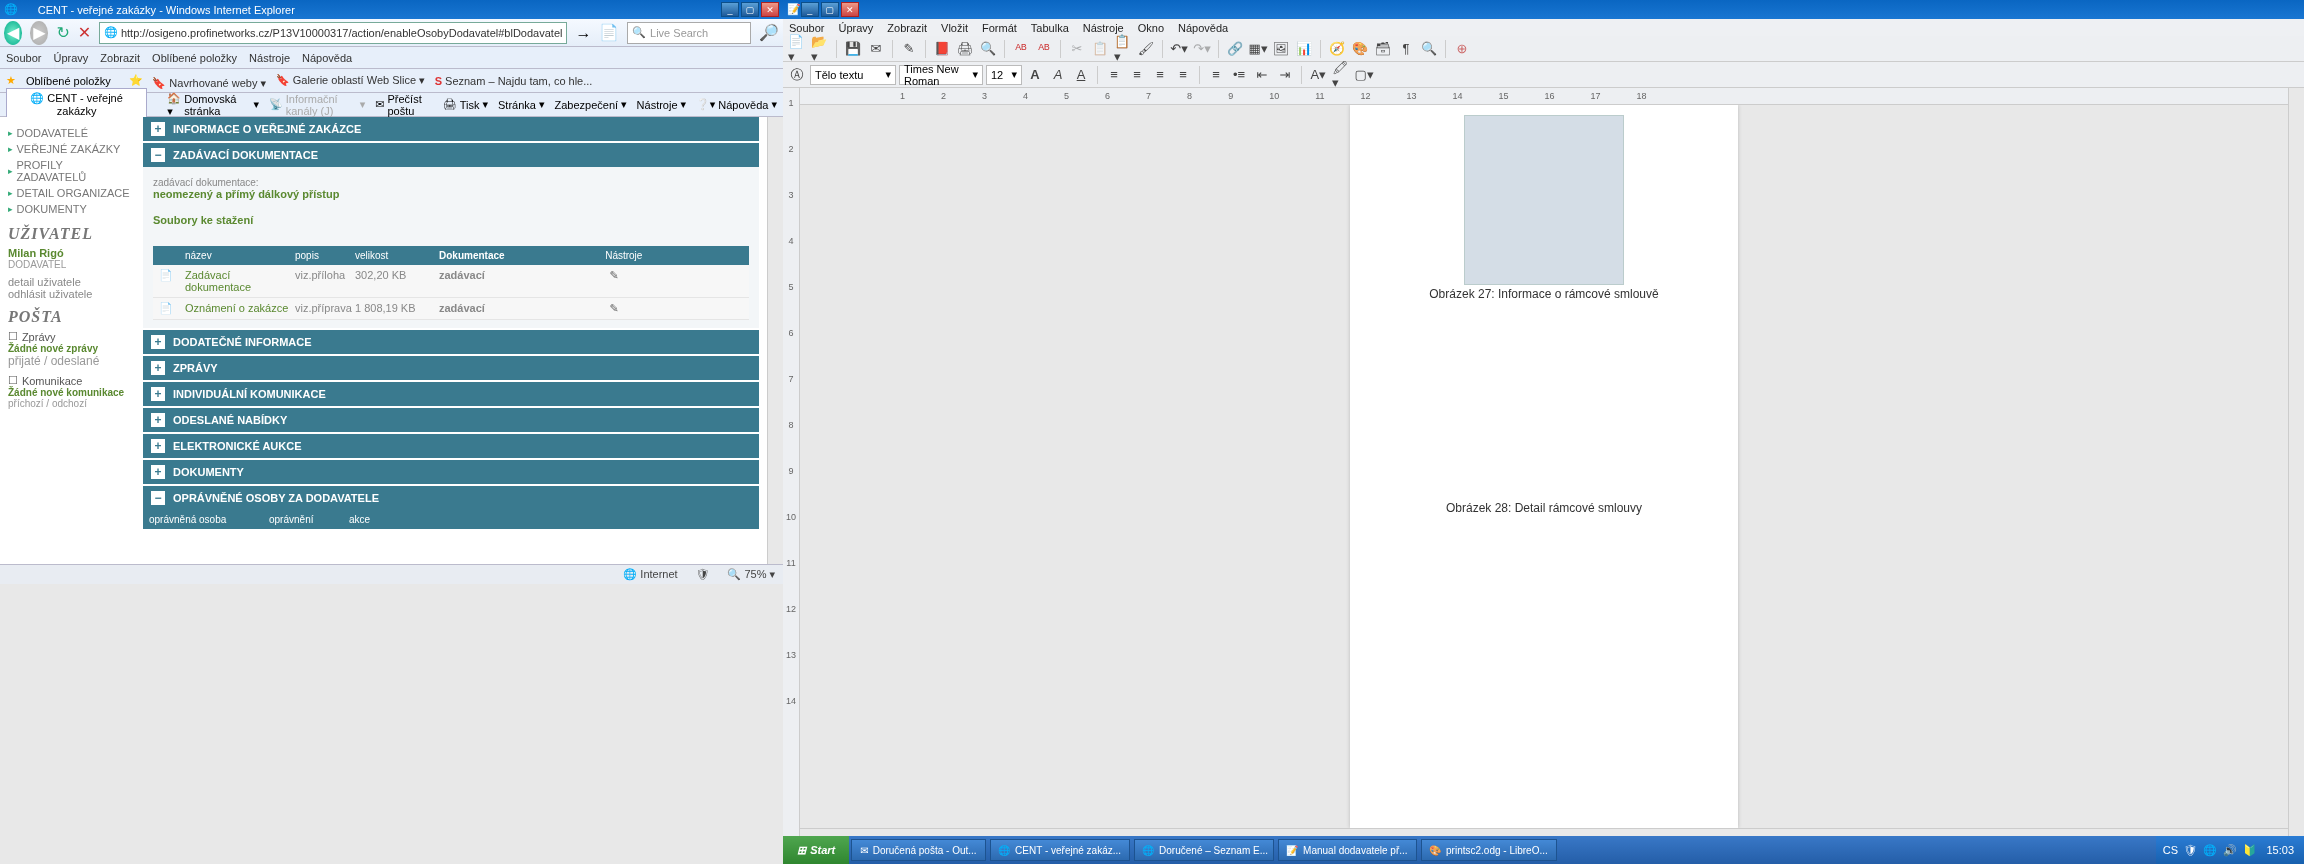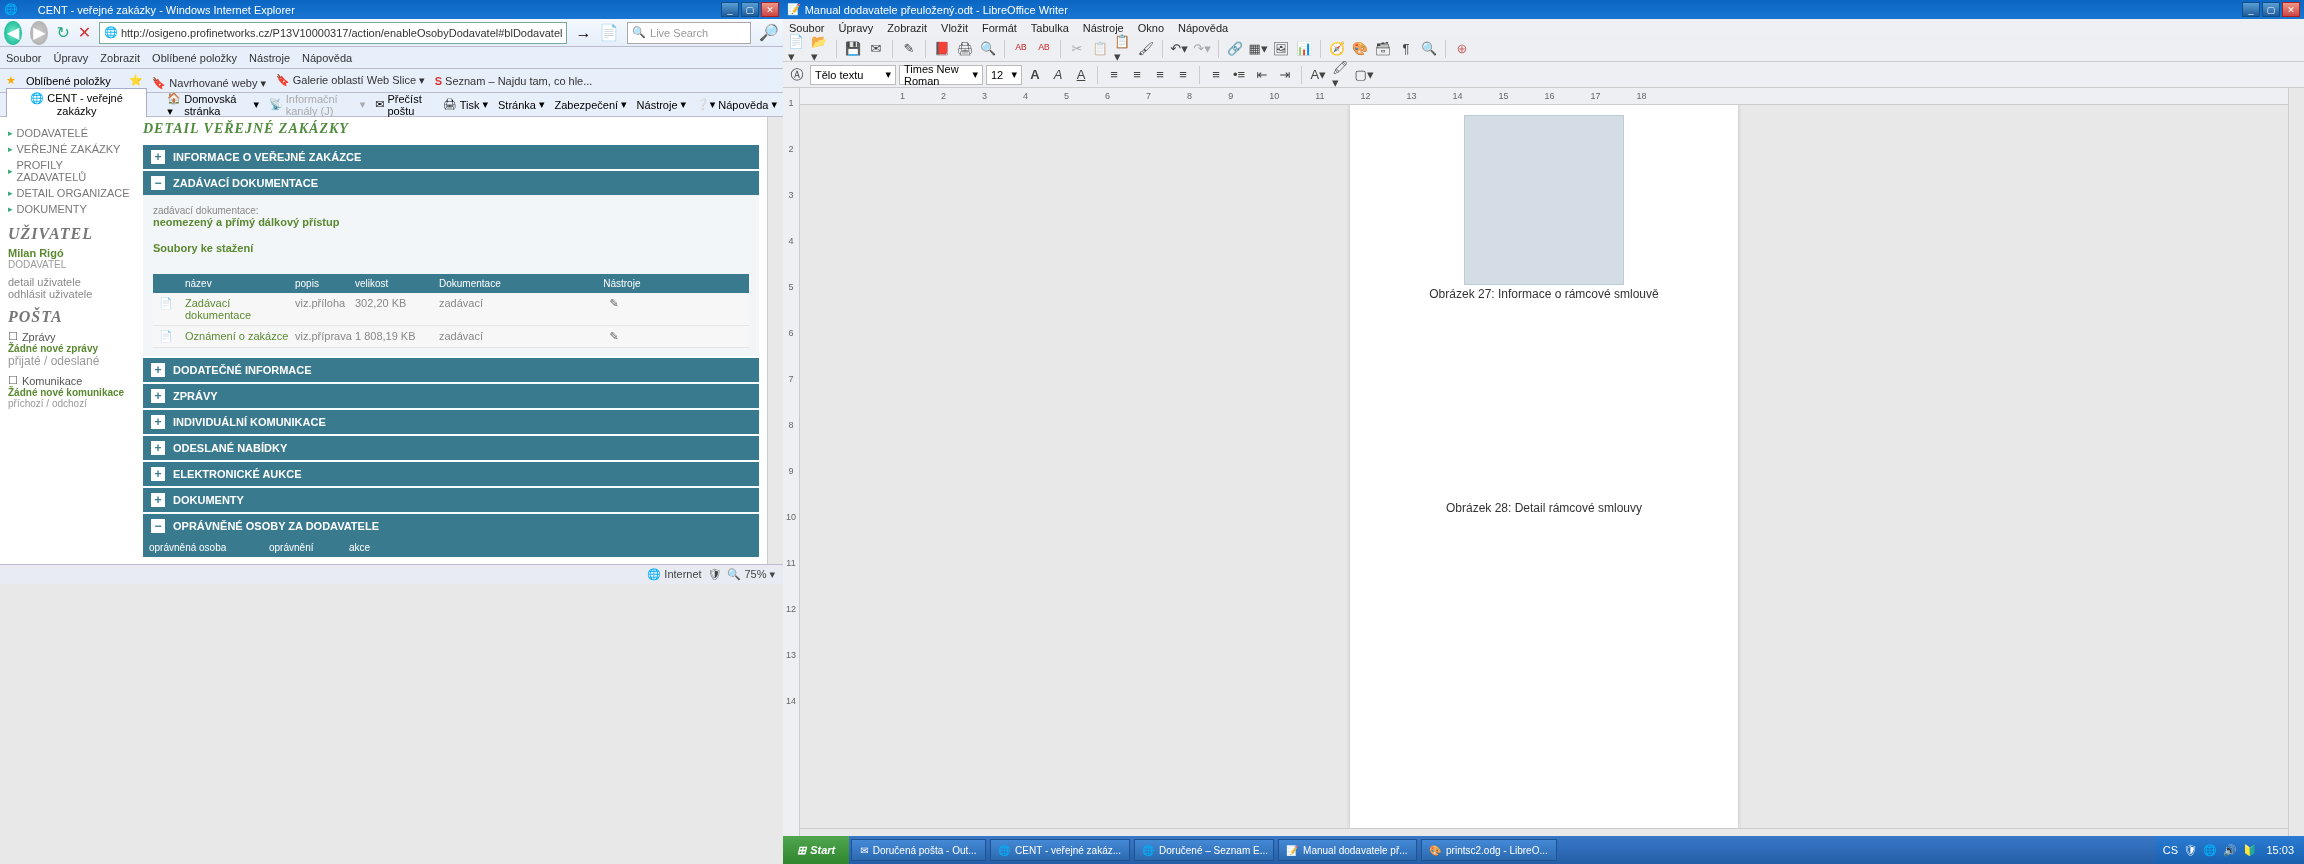--- a/index.html
+++ b/index.html
@@ -32,23 +32,23 @@
 .main h3 { color:#4f8a3d; font-family:Georgia,serif; font-style:italic; font-size:14px; letter-spacing:1px; margin-bottom:8px;padding-top:4px; }
 .accordion { margin-bottom: 2px; }
 .acc-head { background:#3a7a8f; color:white; padding:5px 8px; font-size:11px; font-weight:bold; display:flex; align-items:center; gap:8px; }
 .acc-head .toggle { width:14px;height:14px;background:#fff;color:#3a7a8f;display:flex;align-items:center;justify-content:center;font-weight:bold;font-size:12px; }
 .acc-body { background:#f3f6f8; padding:8px 10px; font-size:11px; color:#666; }
 .kv { margin: 2px 0; }
 .kv .k { color:#888; font-size:10px; }
 .kv .v { color:#5a8930; font-weight:600; font-size:11px;}
 .tbl-head { background:#3a7a8f; color:white; font-size:10px; display:flex; padding:4px 6px; }
 .tbl-row { background:#f7f7f7; display:flex; padding:4px 6px; font-size:11px; border-bottom:1px solid #e5e5e5; }
-.c1{flex:0 0 26px;}.c2{flex:0 0 110px;color:#5a8930;}.c2h{flex:0 0 110px;}.c3{flex:0 0 60px;color:#888;}.c4{flex:0 0 70px;color:#888;}.c5{flex:0 0 60px;color:#888;padding-left:14px;}.c7{flex:1;text-align:center;}
+.c1{flex:0 0 26px;}.c2{flex:0 0 110px;color:#5a8930;}.c2h{flex:0 0 110px;}.c3{flex:0 0 60px;color:#888;}.c4{flex:0 0 70px;color:#888;}.c5{flex:0 0 60px;color:#888;padding-left:14px;font-weight:bold;}.c7{flex:1;text-align:center;}
 .scrollbar-v { width:16px;background:#e8e8e8;border-left:1px solid #ccc; }
-.ie-status { height:20px;background:#e8ecf2;border-top:1px solid #bbc;display:flex;align-items:center;font-size:11px;padding:0 8px;color:#444;justify-content:flex-end;gap:6px; }
+.ie-status { height:20px;background:#e8ecf2;border-top:1px solid #bbc;display:flex;align-items:center;font-size:11px;padding:0 8px;color:#444;justify-content:flex-end;gap:18px; }
 
 
 .lo-window { flex:1; display:flex; flex-direction:column; }
 .lo-title { height:19px; background:linear-gradient(#0a66c2,#1976d2); color:white; font-size:11px; display:flex;align-items:center;padding:0 4px; }
 .lo-menu { height:17px; background:#eef0f3; font-size:11px; display:flex; align-items:center; gap:14px; padding:0 6px; color:#222; }
 .lo-tb { height:26px; background:#edeff2; border-bottom:1px solid #ccc; display:flex;align-items:center;gap:3px;padding:0 4px; }
 .tb-icon { width:20px;height:20px;border:1px solid transparent;display:flex;align-items:center;justify-content:center;font-size:13px;color:#444; }
 .tb-sep { width:1px;height:18px;background:#ccc;margin:0 3px; }
 .lo-tb2 { height:26px;background:#edeff2;border-bottom:1px solid #ccc;display:flex;align-items:center;gap:3px;padding:0 4px;font-size:11px; }
 .combo { height:20px;border:1px solid #bbb;background:white;padding:0 4px;display:flex;align-items:center; }
@@ -162,21 +162,20 @@
       <div style="color:#5a8930;font-weight:600;font-size:10px;">Žádné nové zprávy</div>
       <div style="color:#999;font-size:12px;">přijaté / odeslané</div>
       <div style="display:flex;align-items:center;gap:4px;margin-top:6px;">
           <span>☐</span>
           <span>Komunikace</span>
         </div>
       <div style="color:#5a8930;font-weight:600;font-size:10px;">Žádné nové komunikace</div>
       <div style="color:#999;font-size:10px;">příchozí / odchozí</div>
     </div>
     <div class="main">
-      <h3>DETAIL VEŘEJNÉ ZAKÁZKY</h3>
       <div class="accordion">
           <div class="acc-head">
             <span class="toggle">+</span>
             <span>INFORMACE O VEŘEJNÉ ZAKÁZCE</span>
           </div>
         </div>
       <div class="accordion">
         <div class="acc-head">
             <span class="toggle">−</span>
             <span>ZADÁVACÍ DOKUMENTACE</span>
@@ -269,21 +268,20 @@
   <div class="ie-status">
     <span>🌐 <span>Internet</span></span>
     <span>🛡</span>
     <span>🔍 <span>75%</span> ▾</span>
   </div>
 </div>
 
 <div class="lo-window">
   <div class="lo-title">
     <span>📝</span>
-    <span style="flex:1;padding-left:4px;">Manual dodavatele přeuložený.odt - LibreOffice Writer</span>
     <div class="win-controls">
       <div class="win-btn">_</div>
       <div class="win-btn">▢</div>
       <div class="win-btn close">✕</div>
     </div>
   </div>
   <div class="lo-menu">
     <span>Soubor</span>
     <span>Úpravy</span>
     <span>Zobrazit</span>

